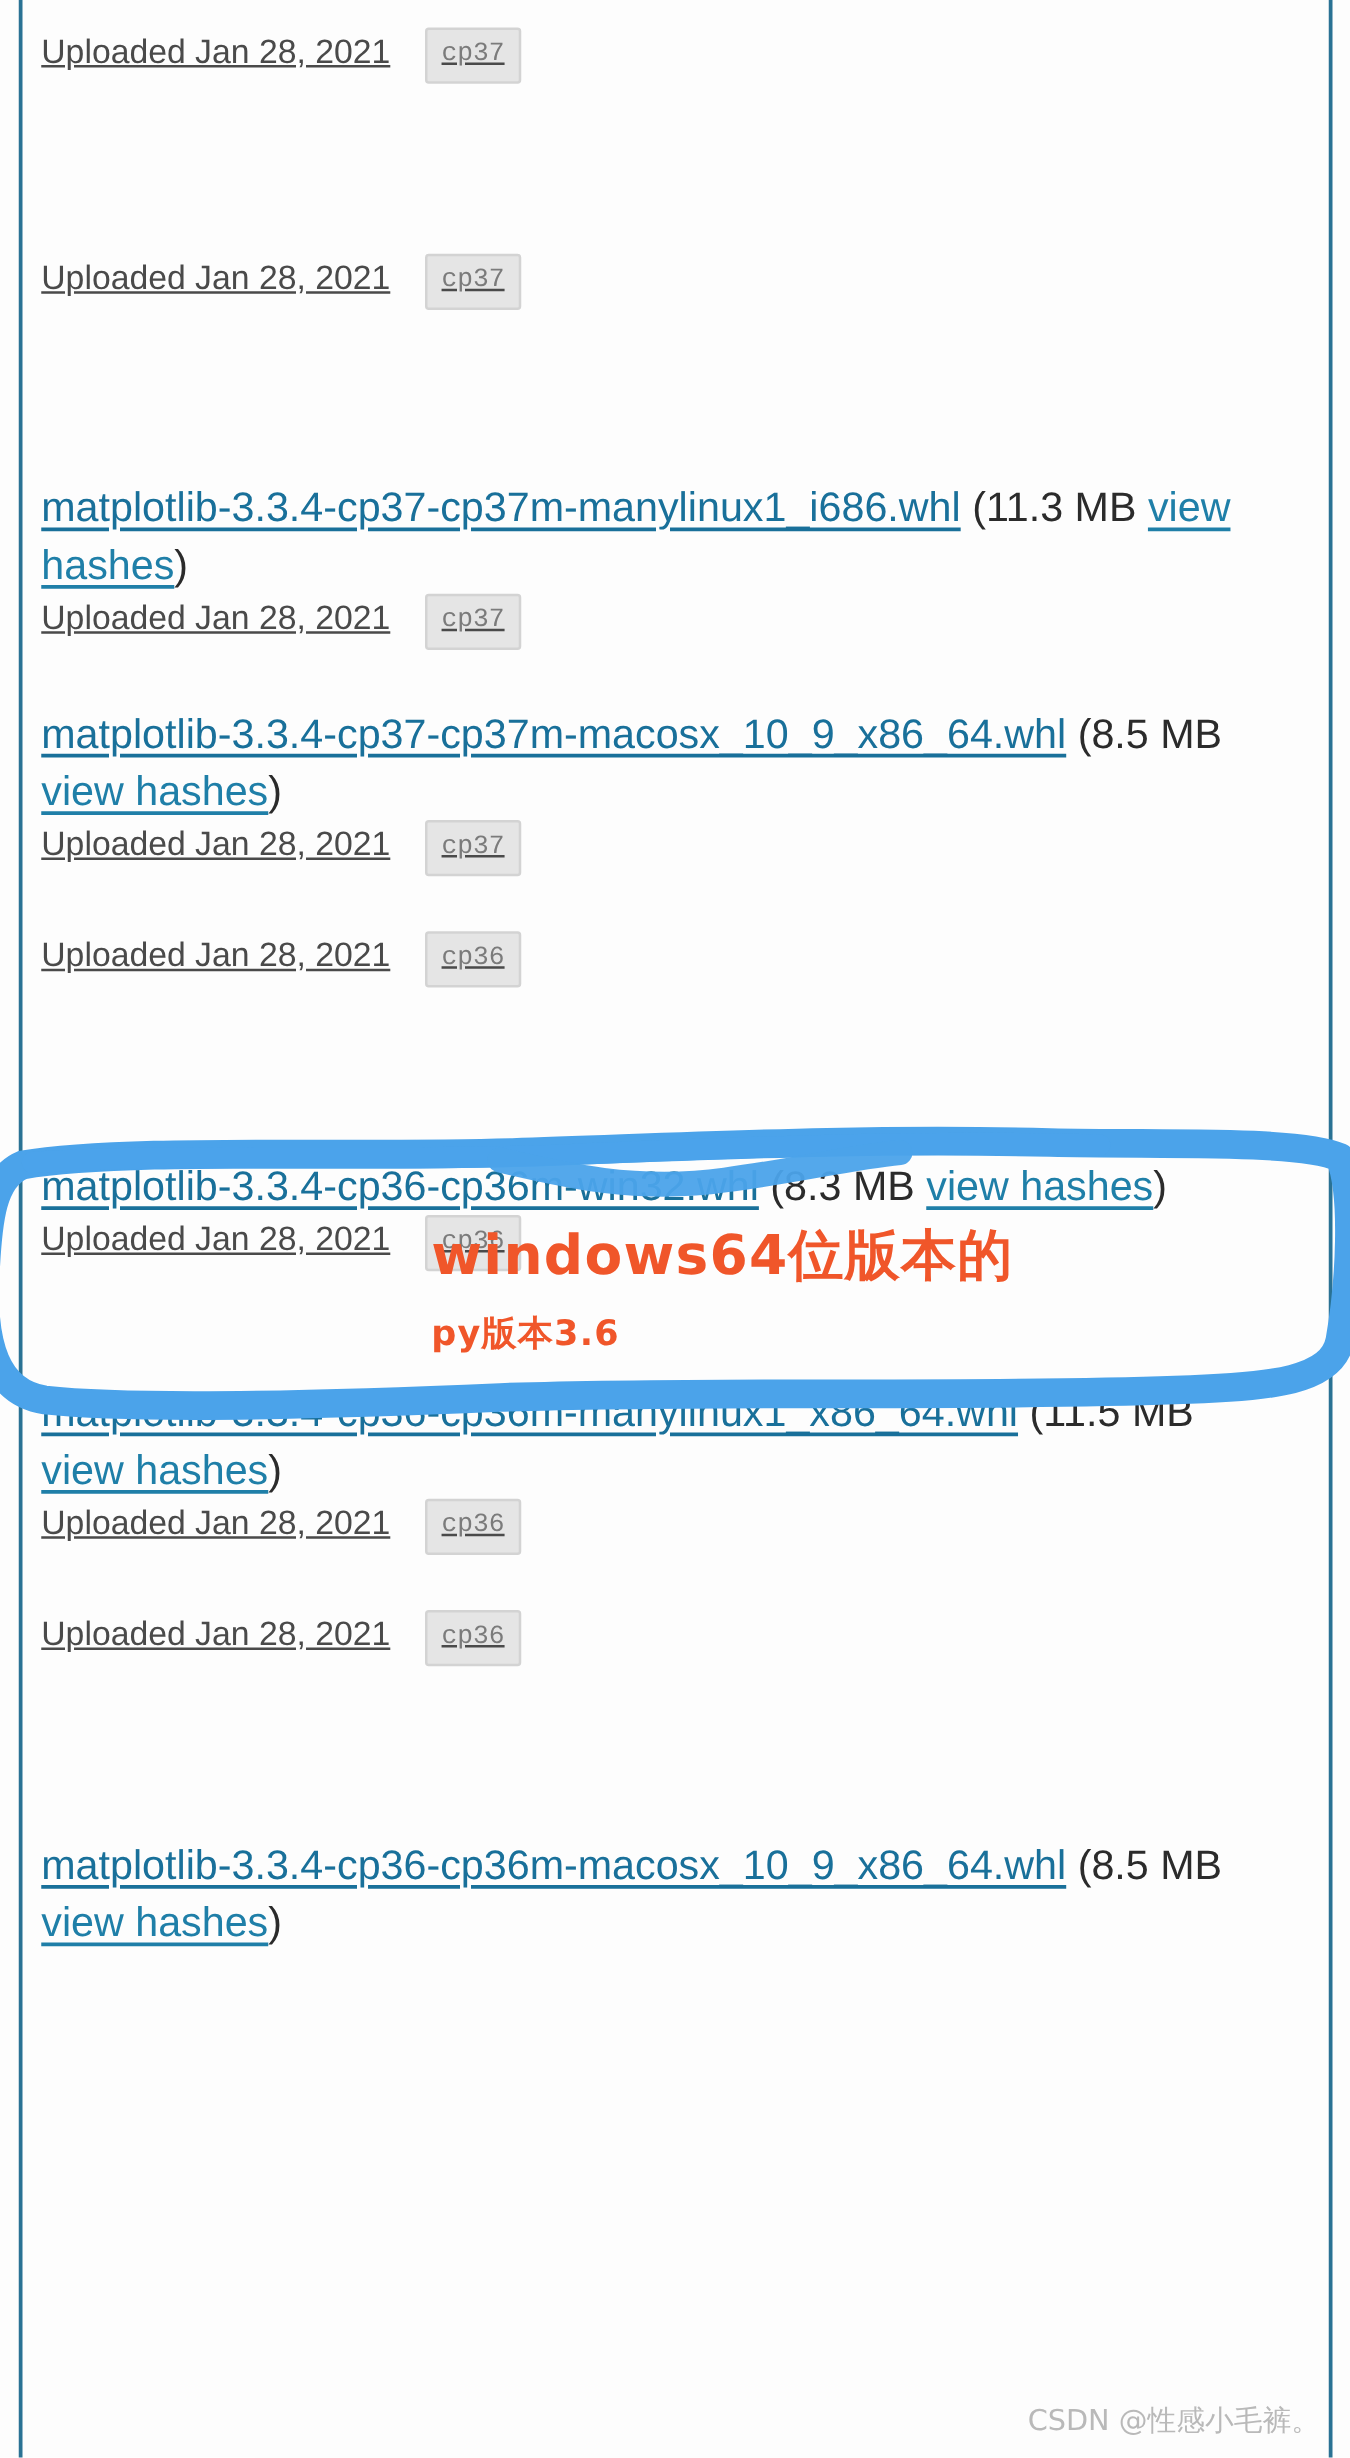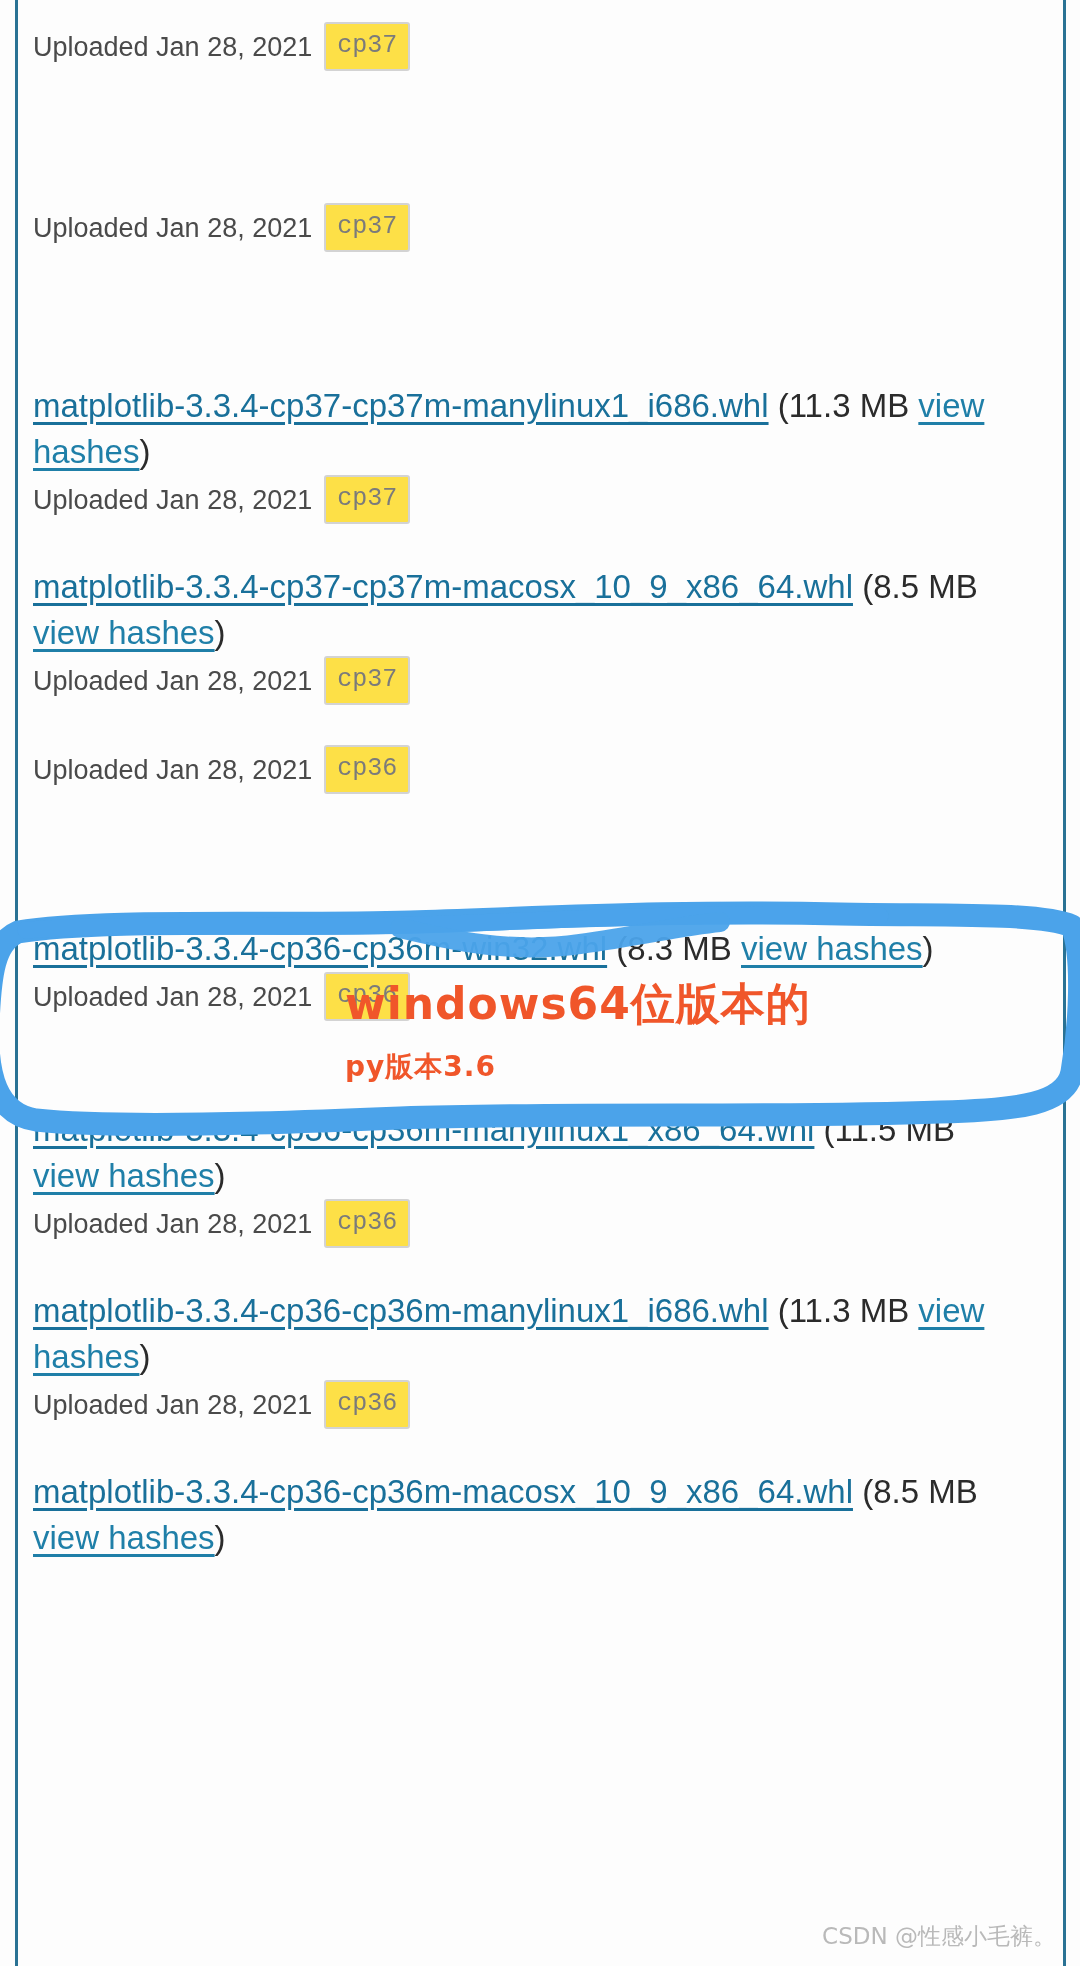--- a/index.html
+++ b/index.html
@@ -68,30 +68,30 @@
     text-decoration-thickness: 3px;
     text-underline-offset: 5px;
     cursor: pointer;
   }
   .meta-line {
     font-size: 27px;
     line-height: 38px;
     color: #4a4a4a;
     margin: 0;
     display: flex;
-    align-items: center;
-    gap: 12px;
+    gap: 28px;
+    text-decoration: underline;
   }
   .pytag {
     display: inline-block;
     font-family: "Liberation Mono", monospace;
-    font-size: 25px;
+    font-size: 21px;
     line-height: 1;
     color: #7b7b7b;
-    background: #fde047;
+    background: #e5e5e5;
     border: 2px solid #d3d3d3;
     border-radius: 3px;
     padding: 9px 11px 11px 11px;
   }
 
   
   #blue-annot {
     position: absolute;
     left: -20px;
     top: 896px;
@@ -181,21 +181,20 @@
         </p>
       </div>
       <div class="file-block" style="position: absolute; left: 0px; top: 1107px; width: 995px;">
         <p class="file-line"><a class="flink">matplotlib-3.3.4-cp36-cp36m-manylinux1_x86_64.whl</a> <span>(</span><span>11.5 MB</span> <a class="hashlink">view hashes</a><span>)</span></p>
         <p class="meta-line">
           <span>Uploaded Jan 28, 2021</span>
           <span class="pytag">cp36</span>
         </p>
       </div>
       <div class="file-block" style="position: absolute; left: 0px; top: 1288px; width: 995px;">
-        <p class="file-line"><a class="flink">matplotlib-3.3.4-cp36-cp36m-manylinux1_i686.whl</a> <span>(</span><span>11.3 MB</span> <a class="hashlink">view hashes</a><span>)</span></p>
         <p class="meta-line">
           <span>Uploaded Jan 28, 2021</span>
           <span class="pytag">cp36</span>
         </p>
       </div>
       <div class="file-block" style="position: absolute; left: 0px; top: 1469px; width: 995px;">
         <p class="file-line"><a class="flink">matplotlib-3.3.4-cp36-cp36m-macosx_10_9_x86_64.whl</a> <span>(</span><span>8.5 MB</span> <a class="hashlink">view hashes</a><span>)</span></p>
       </div>
     </div>
 

